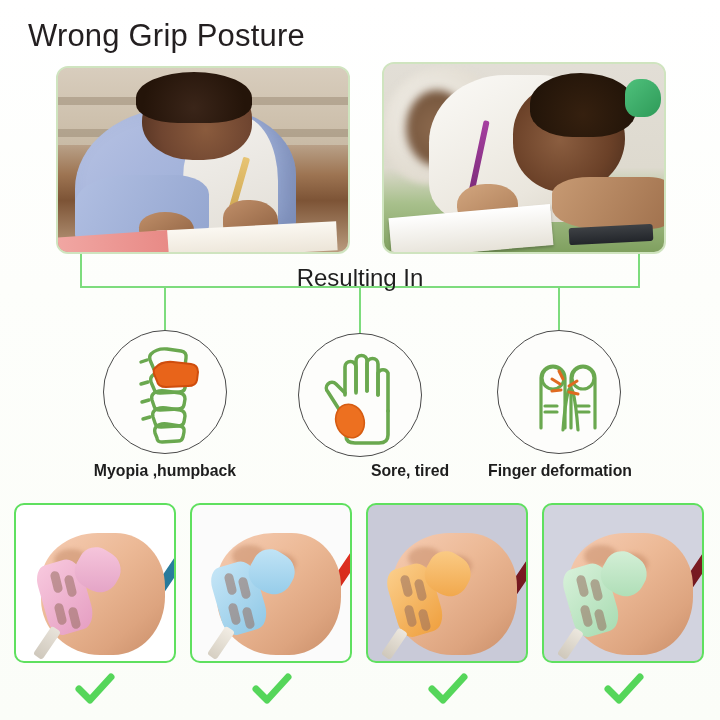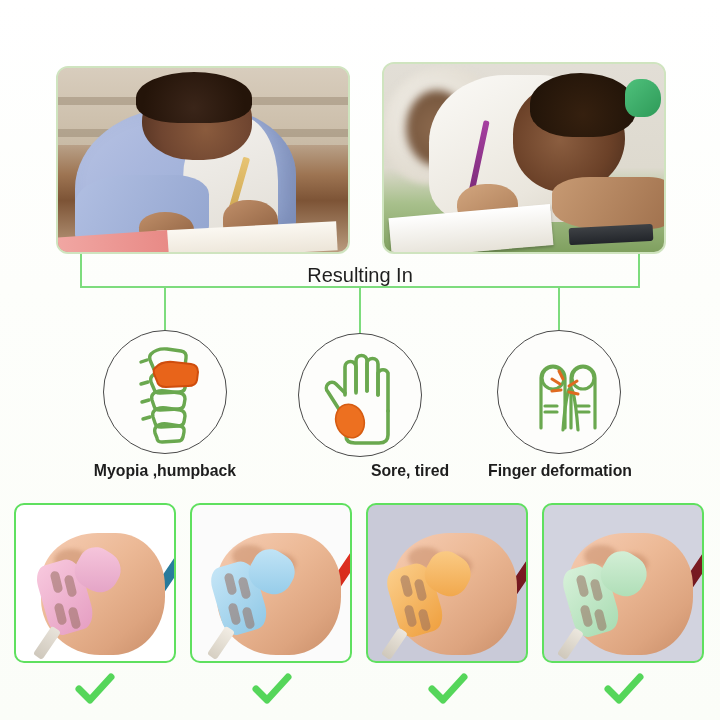--- a/index.html
+++ b/index.html
@@ -101,21 +101,21 @@
     background:linear-gradient(180deg,#3e4145,#22252a);border-radius:3px;transform:rotate(-3deg);}
 
   
   .conn{position:absolute;background:#7ddc7d;}
   .conn-v{width:2px;}
   .conn-h{height:2px;}
 
   
   .resulting{
     position:absolute;left:0;top:264px;width:720px;text-align:center;
-    font-size:20px;color:#1f1f1f;
+    font-size:24px;color:#1f1f1f;
   }
 
   
   .watermark{
     position:absolute;left:0;top:306px;width:720px;text-align:center;
     font-family:"Liberation Serif", serif;
     font-style:italic;font-weight:700;font-size:29px;
     color:#d4101b;letter-spacing:1px;
     text-shadow:0 1px 0 rgba(120,0,0,.35);
   }
@@ -167,20 +167,21 @@
 
   
   .check{position:absolute;top:672px;width:40px;height:34px;}
   .k1{left:75px;} .k2{left:252px;} .k3{left:428px;} .k4{left:604px;}
 </style>
 </head>
 <body>
 
 <div id="page">
 
+  <div class="title">Wrong Grip Posture</div>
 
   <div class="photo photo-l">
     <div class="ph-inner">
       <div class="bg-deskL"></div>
       <div class="wallL"></div>
       <div class="wallstripe" style="top:16%"></div>
       <div class="wallstripe" style="top:33%"></div>
       <div class="shirtL"></div>
       <div class="shirtL2"></div>
       <div class="headL"></div>

